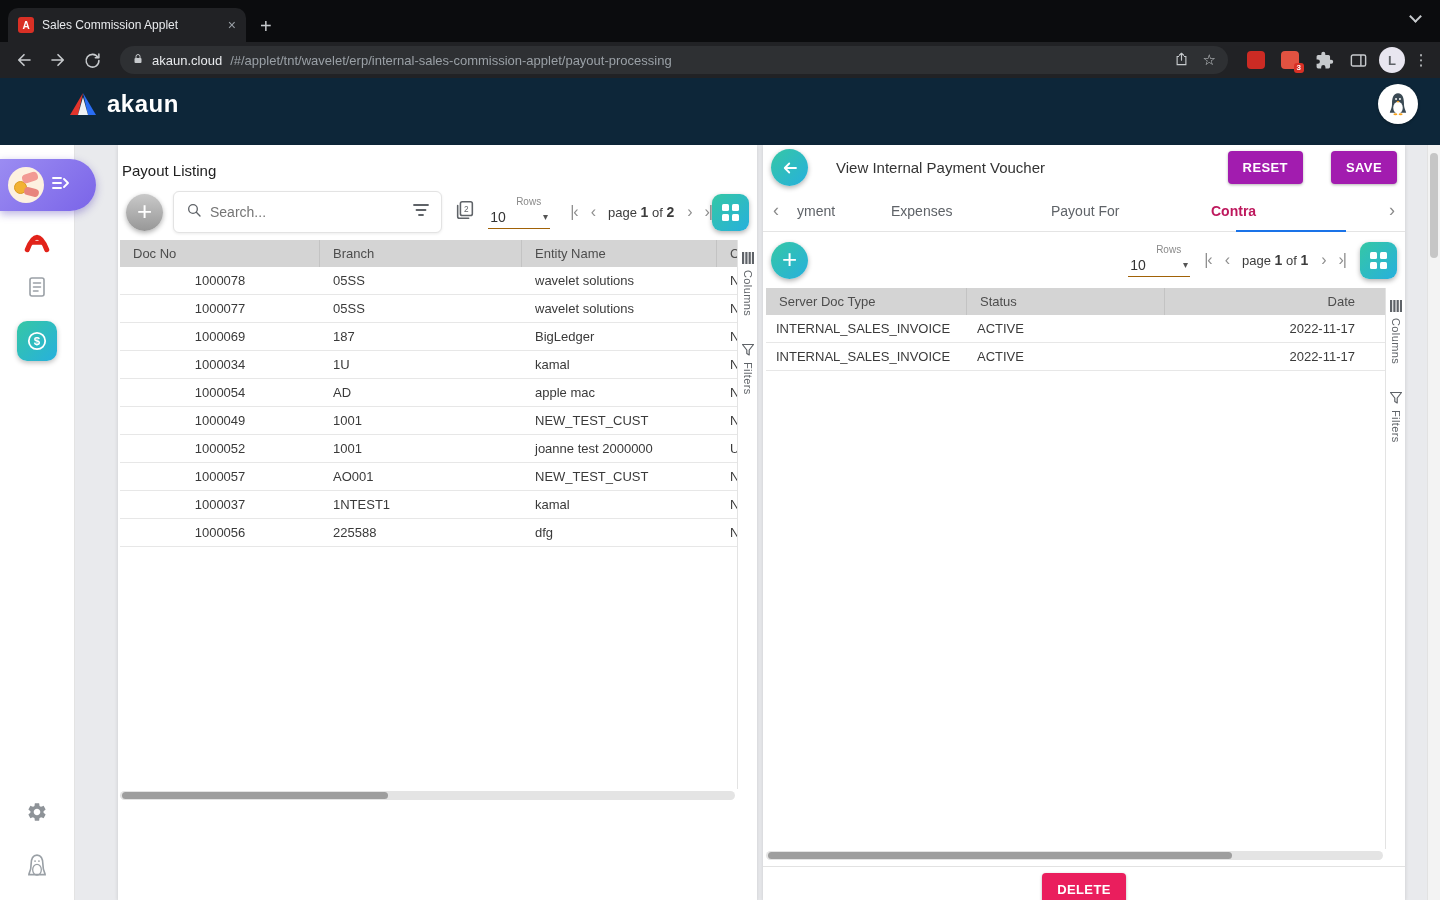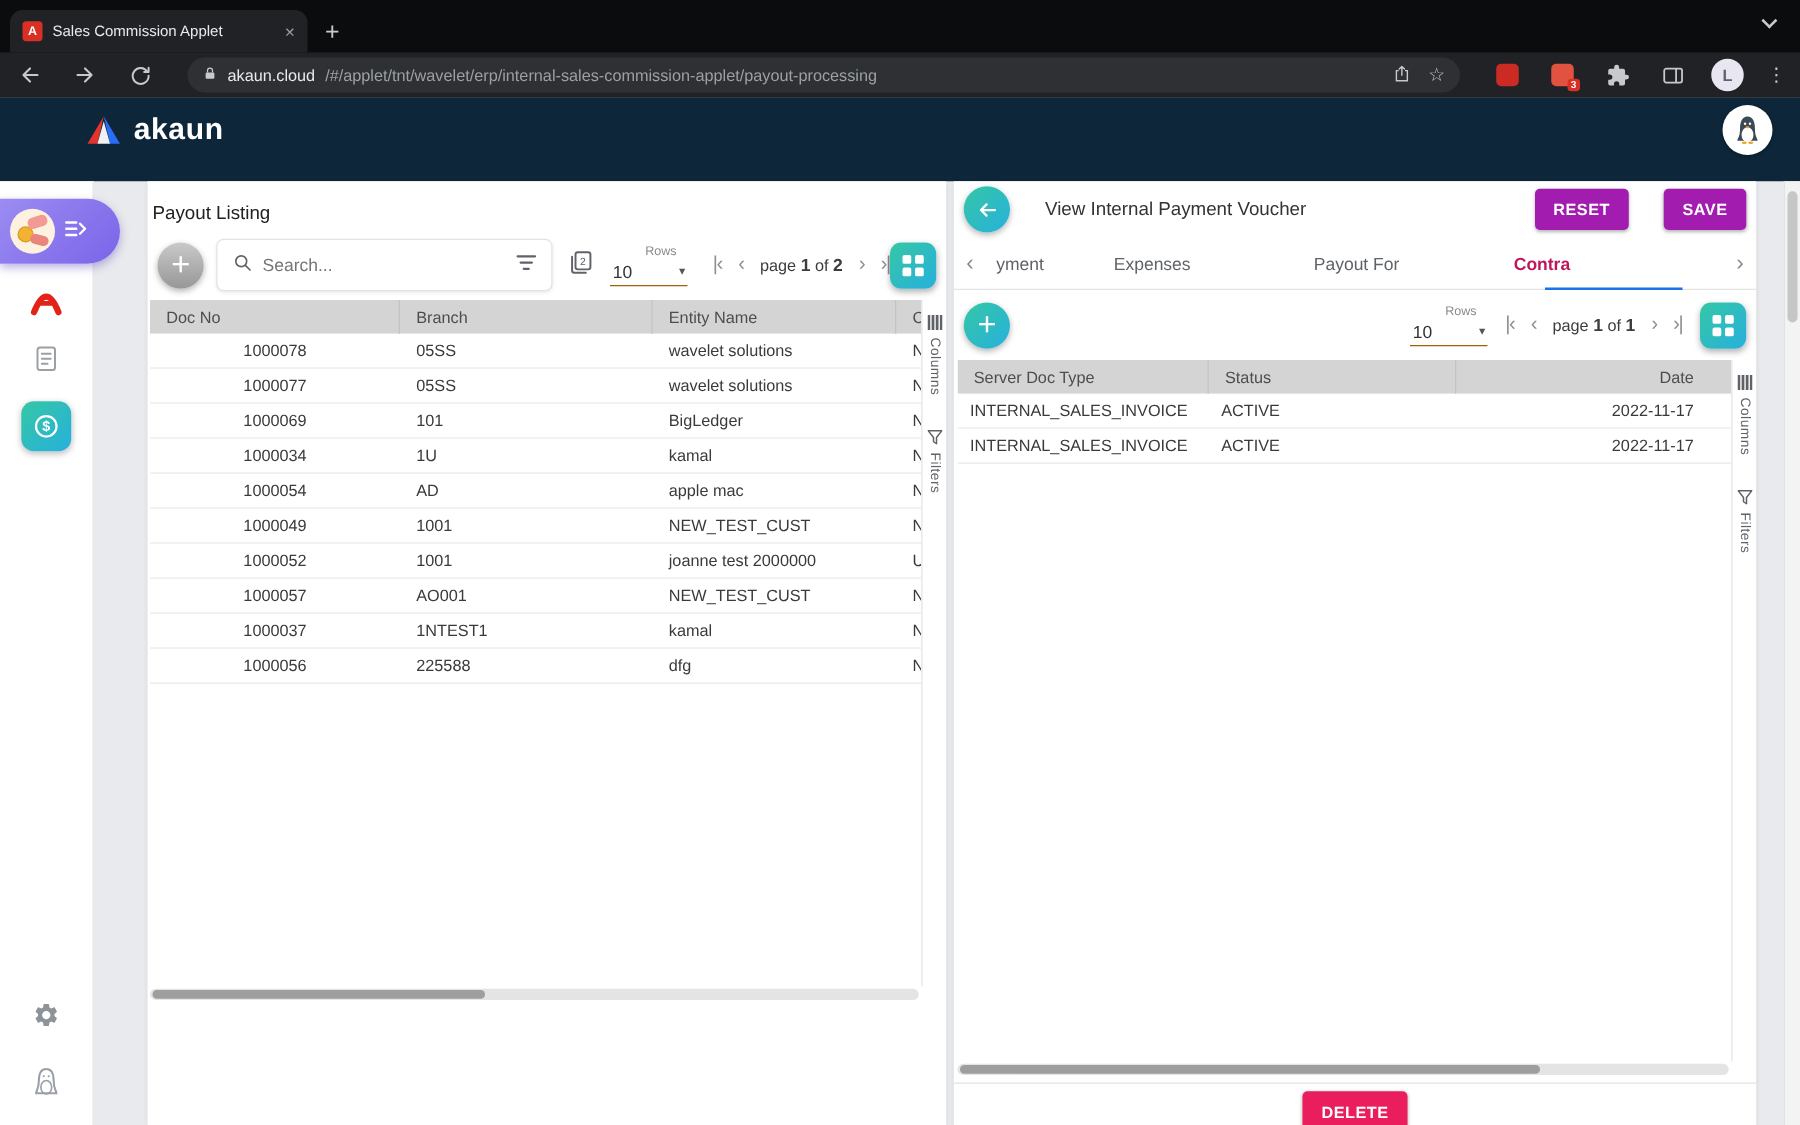--- a/index.html
+++ b/index.html
@@ -7,21 +7,21 @@
 
   
   .browser { position:absolute; top:0; left:0; width:1440px; height:78px; background:#0b0c0e; }
   .tabstrip { height:42px; display:flex; align-items:flex-end; padding-left:8px; position:relative; }
   .tab { width:238px; height:34px; background:#212225; border-radius:10px 10px 0 0; display:flex; align-items:center; padding:0 10px; gap:8px; }
   .favicon { width:16px; height:16px; border-radius:3px; background:#d93025; color:#fff; font-size:10px; font-weight:bold; display:flex; align-items:center; justify-content:center; flex:none; }
   .tab-title { flex:1; color:#e8eaed; font-size:12px; white-space:nowrap; overflow:hidden; }
   .tab-close { color:#9aa0a6; font-size:14px; line-height:1; }
   .newtab { color:#c7cacd; font-size:20px; margin:0 0 6px 14px; line-height:1; }
   .chev-down { position:absolute; right:20px; top:12px; width:9px; height:9px; border-left:2px solid #c7cacd; border-bottom:2px solid #c7cacd; transform:rotate(-45deg); }
-  .toolbar { height:36px; background:#212225; display:flex; align-items:center; padding:0 10px; gap:16px; }
+  .toolbar { height:36px; background:#212225; display:flex; align-items:center; padding:0 10px; gap:6px; }
   .nav-ic { width:28px; height:28px; display:flex; align-items:center; justify-content:center; flex:none; }
   .omnibox { flex:1; height:28px; background:#2e3033; border-radius:14px; margin:0 8px; display:flex; align-items:center; padding:0 12px; gap:8px; font-size:13px; overflow:hidden; }
   .url-domain { color:#e8eaed; white-space:nowrap; }
   .url-path { color:#9aa0a6; white-space:nowrap; overflow:hidden; flex:1; }
   .omni-right { margin-left:auto; display:flex; align-items:center; gap:14px; }
   .star { color:#c7cacd; font-size:15px; }
   .ext1 { width:18px; height:18px; border-radius:4px; background:#cc2b24; flex:none; }
   .ext2 { width:18px; height:18px; border-radius:4px; background:#e25241; position:relative; flex:none; }
   .ext-badge { position:absolute; right:-5px; bottom:-4px; background:#d93025; color:#fff; font-size:8px; font-weight:bold; border-radius:3px; padding:1px 3px; line-height:1; }
   .avatarL { width:26px; height:26px; border-radius:50%; background:#e8e6f0; color:#5f6368; font-weight:bold; font-size:13px; display:flex; align-items:center; justify-content:center; flex:none; }
@@ -364,21 +364,21 @@
 
             <div class="trow">
               <div class="lc1">1000077</div>
               <div class="lc2">05SS</div>
               <div class="lc3">wavelet solutions</div>
               <div class="lc4">N</div>
             </div>
 
             <div class="trow">
               <div class="lc1">1000069</div>
-              <div class="lc2">101</div>
+              <div class="lc2">187</div>
               <div class="lc3">BigLedger</div>
               <div class="lc4">N</div>
             </div>
 
             <div class="trow">
               <div class="lc1">1000034</div>
               <div class="lc2">1U</div>
               <div class="lc3">kamal</div>
               <div class="lc4">N</div>
             </div>

